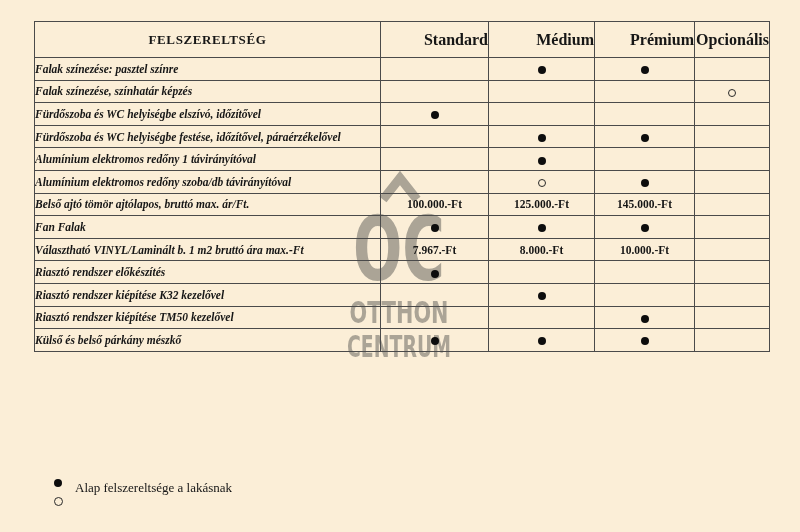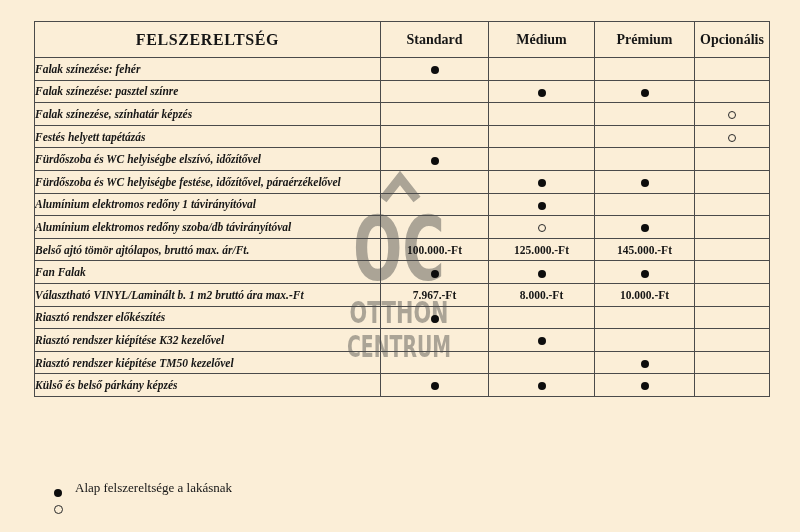--- a/index.html
+++ b/index.html
@@ -38,26 +38,26 @@
     border-left: 1.5px solid var(--border);
     border-right: 1.5px solid var(--border);
     padding: 0;
     overflow: hidden;
   }
   table.features { border: 1.5px solid #3d3d3d; }
   thead tr { height: 36px; }
   tbody tr { height: 22.6px; }
 
   th.feature-header {
-    font-size: 16px; font-weight: bold; letter-spacing: 0.6px;
+    font-size: 13px; font-weight: bold; letter-spacing: 0.6px;
     vertical-align: middle;
   }
   th.tier-header {
-    font-size: 14px; font-weight: bold;
-    text-align: center; vertical-align: middle;
+    font-size: 16px; font-weight: bold;
+    text-align: right; vertical-align: middle;
   }
   td.label-cell {
     font-size: 11.5px; font-weight: bold; font-style: italic;
     text-align: left; vertical-align: middle;
     padding-left: 5px; white-space: nowrap;
   }
   td.mark-cell {
     text-align: center; vertical-align: middle;
     font-size: 11.5px; font-weight: bold;
   }
@@ -65,21 +65,21 @@
     display: inline-block; width: 8px; height: 8px;
     border-radius: 50%; vertical-align: middle;
   }
   .dot.filled { background: #0d0d0d; }
   .dot.open { background: transparent; border: 1.5px solid #2a2a2a; }
 
   .legend {
     position: absolute; left: 54px; top: 479px; z-index: 2;
     font-size: 13px; line-height: 17.5px;
   }
-  .legend-item { display: flex; align-items: flex-end; height: 17.5px; }
+  .legend-item { display: flex; align-items: flex-start; height: 17.5px; }
   .legend-item .dot { margin-right: 13px; flex: 0 0 auto; }
   .legend-item .dot.open { width: 9px; height: 9px; border-width: 1.3px; }
 </style>
 </head>
 <body>
 
 <svg class="watermark" viewBox="0 0 120 195" xmlns="http://www.w3.org/2000/svg">
   <g fill="var(--watermark)" stroke="none" opacity="0.88">
     <polyline points="43,29.5 60,8 77,29.5" fill="none" stroke="var(--watermark)" stroke-width="9"></polyline>
     <text x="59" y="110" text-anchor="middle" font-family="DejaVu Sans, sans-serif" font-weight="bold" font-size="89" textLength="92" lengthAdjust="spacingAndGlyphs">OC</text>
@@ -100,42 +100,28 @@
     <tr>
       <th class="feature-header">FELSZERELTSÉG</th>
       <th class="tier-header">Standard</th>
       <th class="tier-header">Médium</th>
       <th class="tier-header">Prémium</th>
       <th class="tier-header">Opcionális</th>
     </tr>
   </thead>
   <tbody>
       <tr>
-        <td class="label-cell">Falak színezése: fehér</td>
-        <td class="mark-cell"><span class="dot filled"></span></td>
-        <td class="mark-cell"></td>
-        <td class="mark-cell"></td>
-        <td class="mark-cell"></td>
-      </tr>
-      <tr>
         <td class="label-cell">Falak színezése: pasztel színre</td>
         <td class="mark-cell"></td>
         <td class="mark-cell"><span class="dot filled"></span></td>
         <td class="mark-cell"><span class="dot filled"></span></td>
         <td class="mark-cell"></td>
       </tr>
       <tr>
         <td class="label-cell">Falak színezése, színhatár képzés</td>
-        <td class="mark-cell"></td>
-        <td class="mark-cell"></td>
-        <td class="mark-cell"></td>
-        <td class="mark-cell"><span class="dot open"></span></td>
-      </tr>
-      <tr>
-        <td class="label-cell">Festés helyett tapétázás</td>
         <td class="mark-cell"></td>
         <td class="mark-cell"></td>
         <td class="mark-cell"></td>
         <td class="mark-cell"><span class="dot open"></span></td>
       </tr>
       <tr>
         <td class="label-cell">Fürdőszoba és WC helyiségbe elszívó, időzítővel</td>
         <td class="mark-cell"><span class="dot filled"></span></td>
         <td class="mark-cell"></td>
         <td class="mark-cell"></td>
@@ -198,21 +184,21 @@
         <td class="mark-cell"></td>
       </tr>
       <tr>
         <td class="label-cell">Riasztó rendszer kiépítése TM50 kezelővel</td>
         <td class="mark-cell"></td>
         <td class="mark-cell"></td>
         <td class="mark-cell"><span class="dot filled"></span></td>
         <td class="mark-cell"></td>
       </tr>
       <tr>
-        <td class="label-cell">Külső és belső párkány képzés</td>
+        <td class="label-cell">Külső és belső párkány mészkő</td>
         <td class="mark-cell"><span class="dot filled"></span></td>
         <td class="mark-cell"><span class="dot filled"></span></td>
         <td class="mark-cell"><span class="dot filled"></span></td>
         <td class="mark-cell"></td>
       </tr>
     </tbody>
 </table>
 
 <div class="legend">
     <div class="legend-item">

